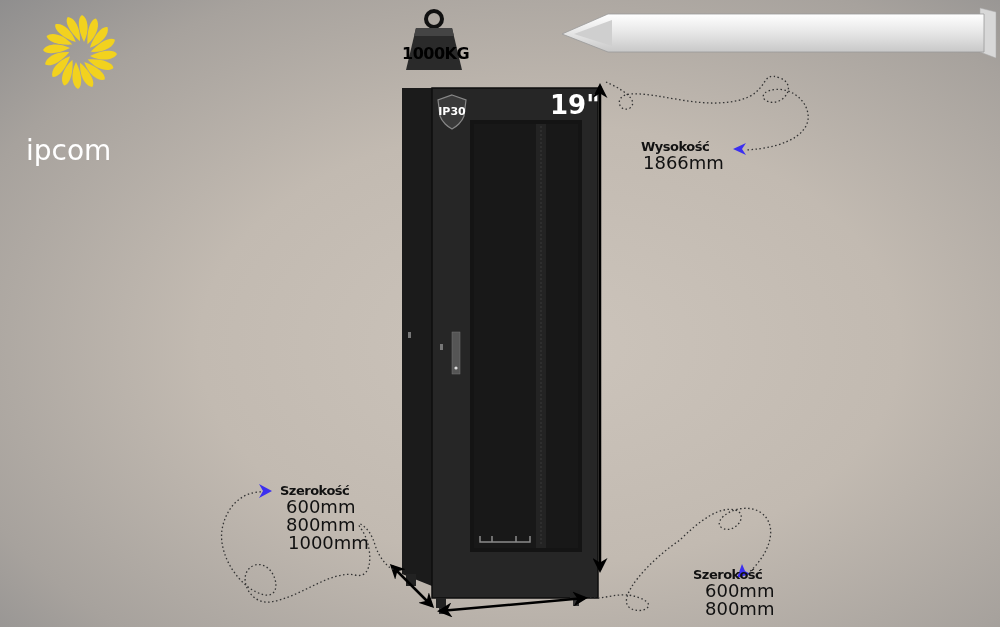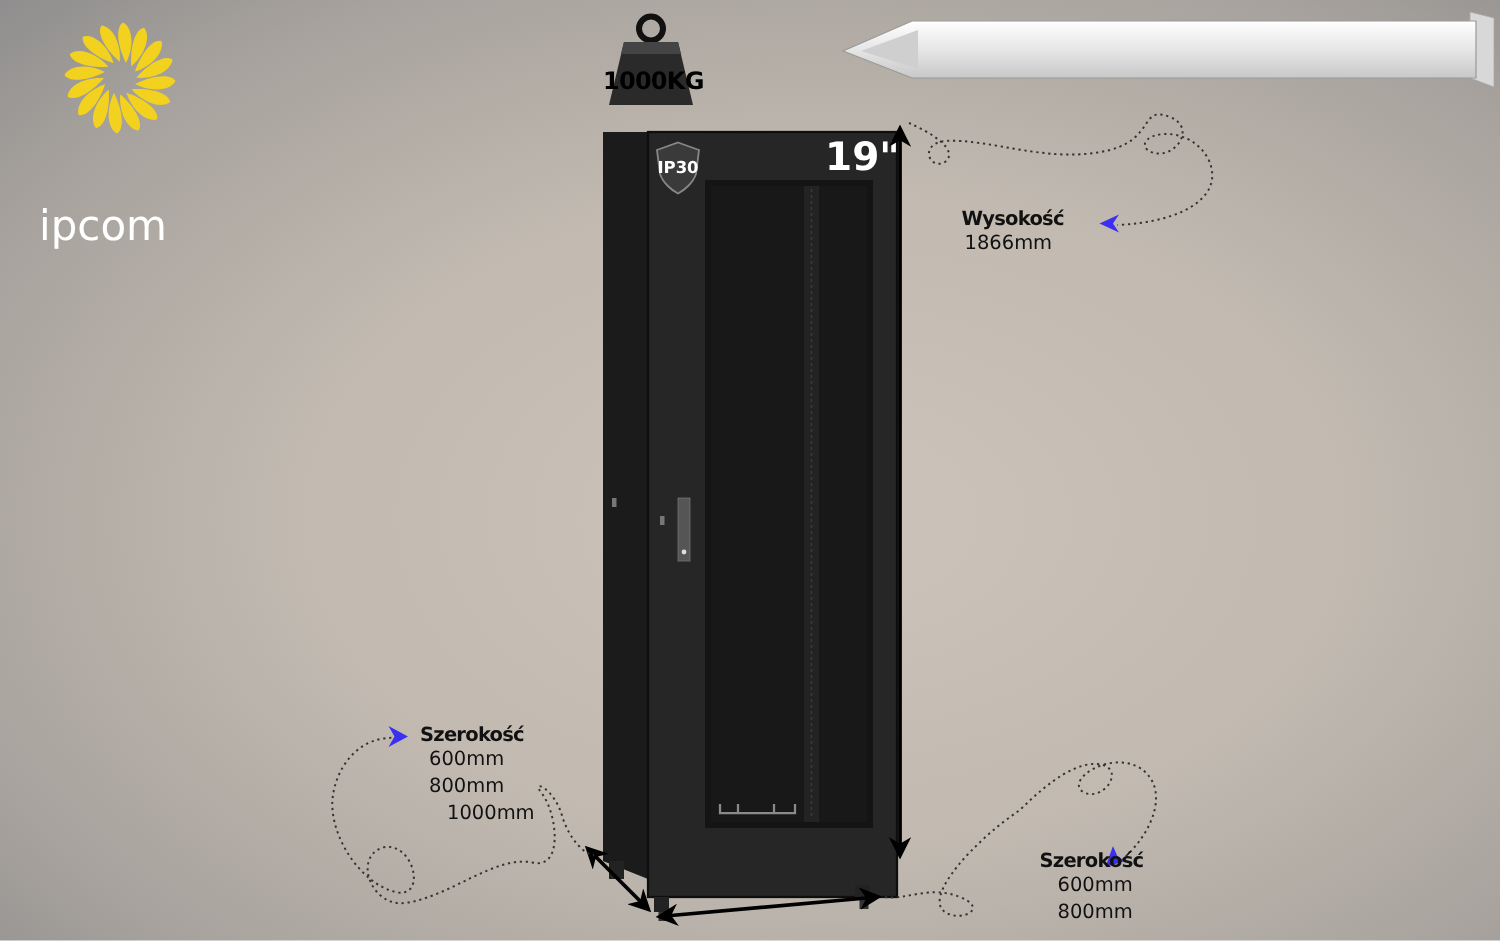--- a/index.html
+++ b/index.html
@@ -8,21 +8,21 @@
     background: radial-gradient(ellipse at 55% 55%, #ccc4bb 0%, #c2bab1 45%, #a7a29d 80%, #8f8e8e 100%);
     font-family: "DejaVu Sans", sans-serif;
   }
   .abs { position:absolute; }
   .logo-text { color:#fff; font-size:28px; letter-spacing:0px; font-family:"DejaVu Sans", sans-serif; }
   .banner-text {
     font-family:"DejaVu Sans", sans-serif; font-weight:bold; font-size:21px; color:#111;
     letter-spacing:0.5px; white-space:nowrap;
   }
   .label-title { font-family:"DejaVu Sans", sans-serif; font-weight:bold; font-size:13px; color:#111; letter-spacing:-0.5px; }
-  .label-val { font-family:"DejaVu Sans", sans-serif; font-size:13px; color:#111; line-height:18px; }
+  .label-val { font-family:"DejaVu Sans", sans-serif; font-size:18px; color:#111; line-height:18px; }
   .weight-text { color:#000000; font-weight:bold; font-size:16px; font-family:"DejaVu Sans", sans-serif; letter-spacing:-0.5px; }
   .ip-text { color:#fff; font-weight:bold; font-size:11px; font-family:"DejaVu Sans", sans-serif; }
   .inch-text { color:#fff; font-weight:bold; font-size:26px; font-family:"DejaVu Sans", sans-serif; }
 </style>
 </head>
 <body>
 
 <div class="abs" style="left:30px;top:10px;width:100px;height:110px;">
   <svg width="80" height="80" viewBox="-40 -40 80 80" style="position:absolute;left:10px;top:2px;">
     <g fill="#f2d21e">
@@ -136,20 +136,20 @@
 
 <div class="abs" style="left:641px;top:139px;">
   <div class="label-title">Wysokość</div>
   <div class="label-val" style="margin-left:2px;">1866mm</div>
 </div>
 
 <div class="abs" style="left:280px;top:483px;">
   <div class="label-title">Szerokość</div>
   <div class="label-val" style="margin-left:6px;">600mm</div>
   <div class="label-val" style="margin-left:6px;">800mm</div>
-  <div class="label-val" style="margin-left:18px;">1000mm</div>
+  <div class="label-val" style="margin-left:8px;">1000mm</div>
 </div>
 
 <div class="abs" style="left:662px;top:567px;margin-left:31px;">
   <div class="label-title">Szerokość</div>
   <div class="label-val" style="margin-left:12px;">600mm</div>
   <div class="label-val" style="margin-left:12px;">800mm</div>
 </div>
 
 </body></html>

